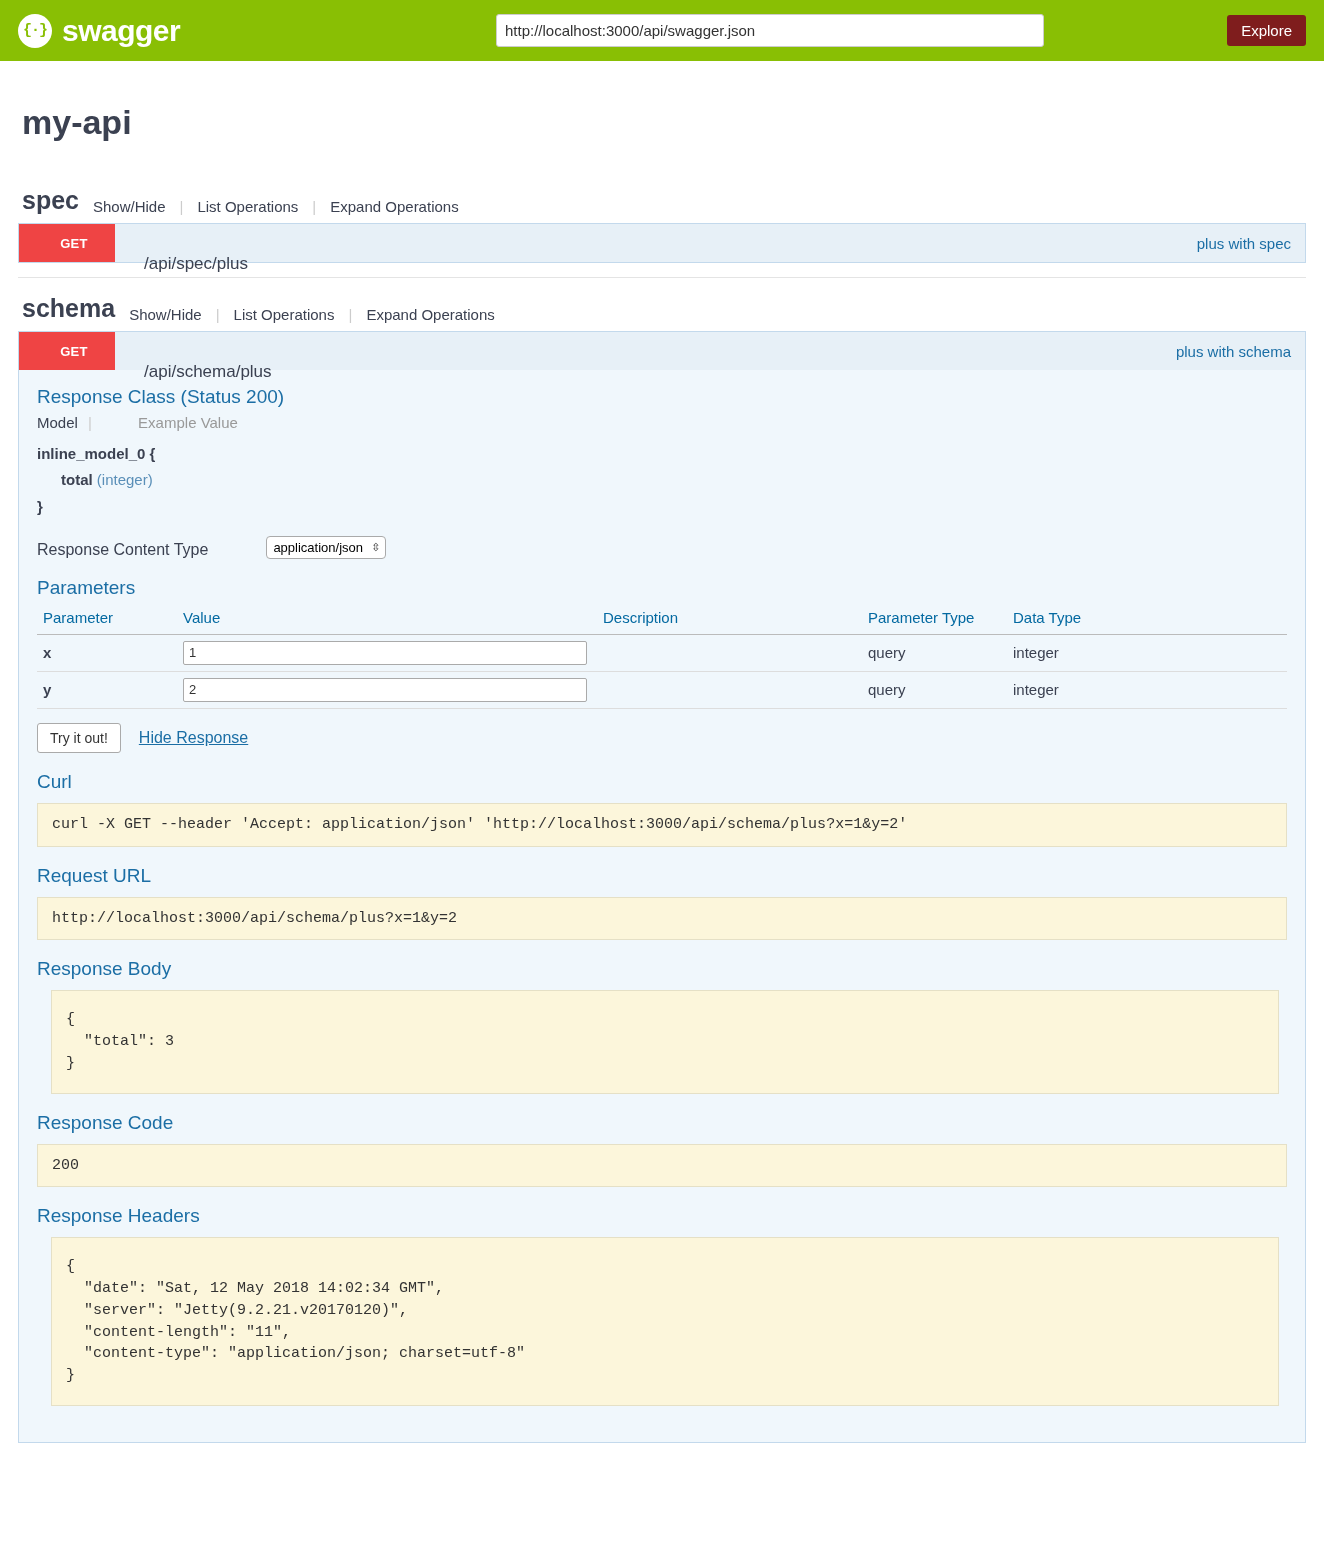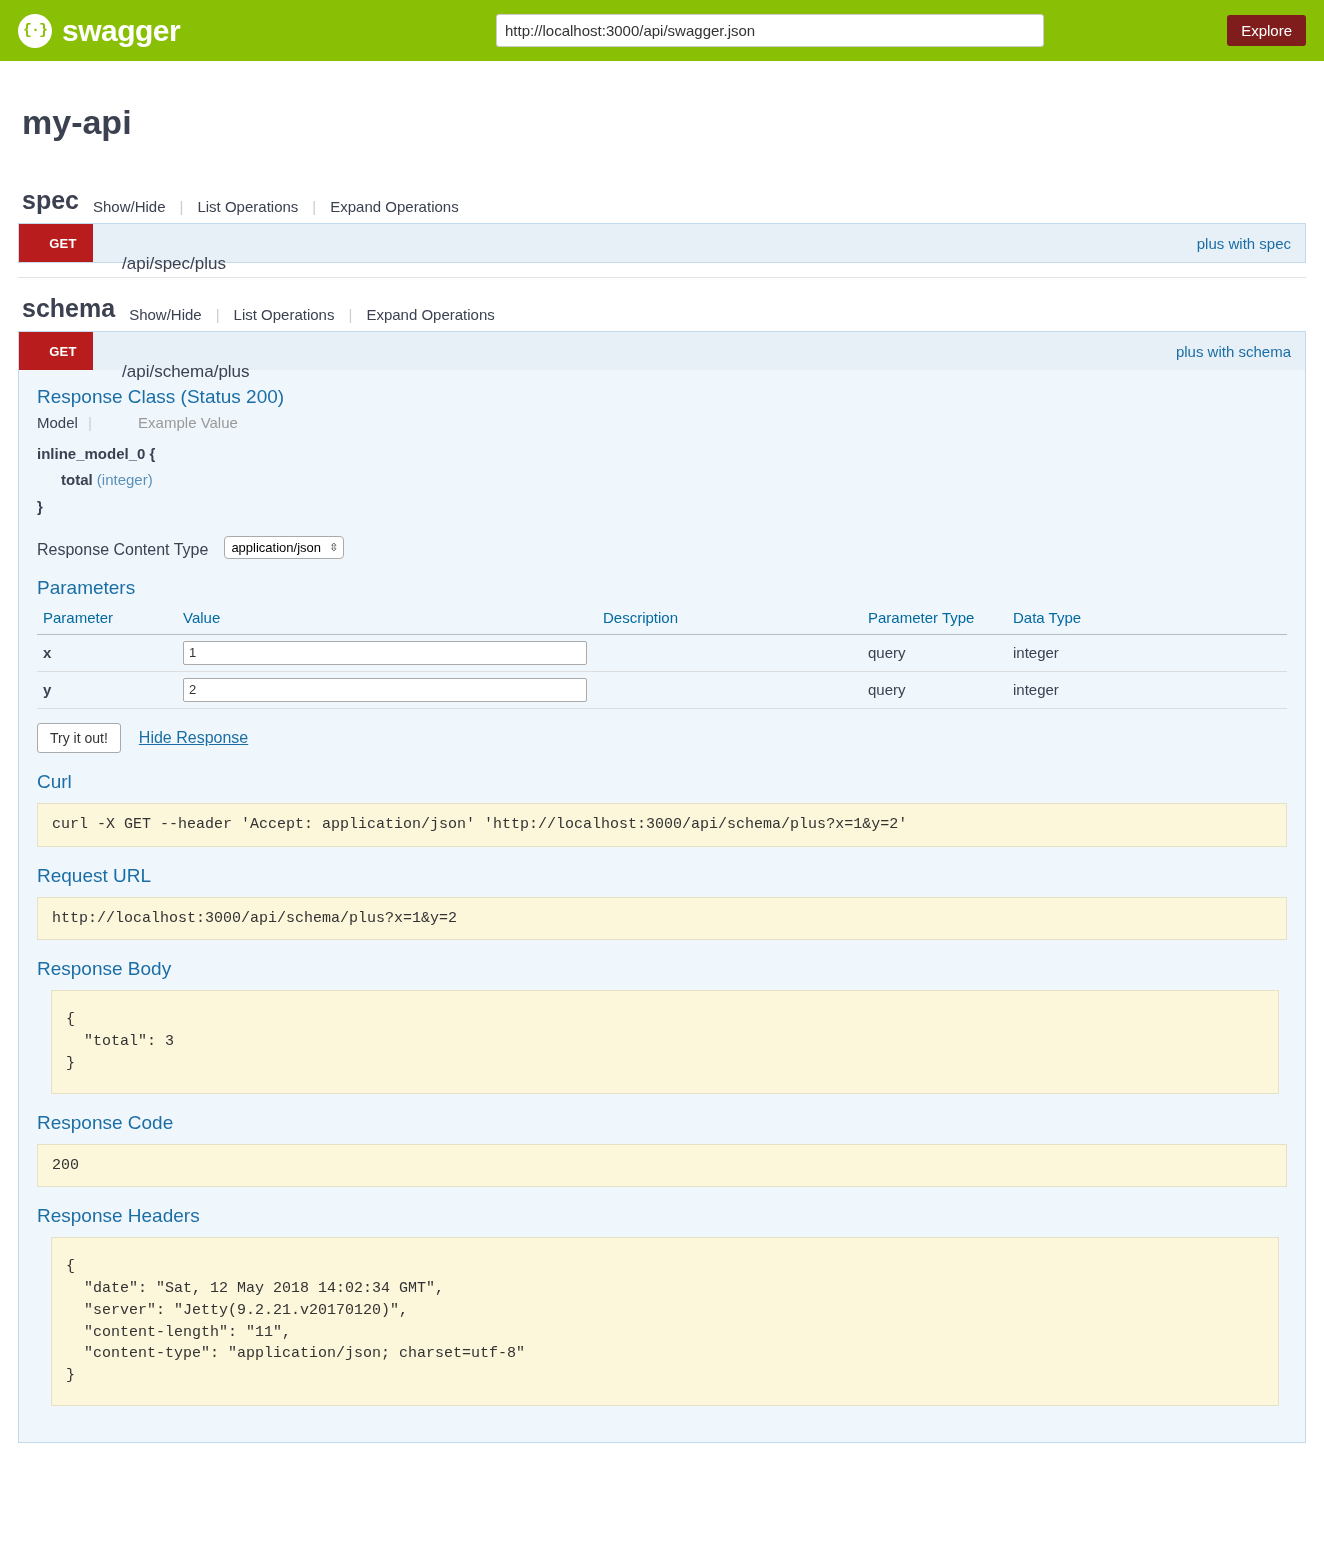--- a/index.html
+++ b/index.html
@@ -109,22 +109,22 @@
     background: #f0f7fc;
     margin-bottom: 10px;
   }
   .endpoint-row {
     display: flex;
     align-items: stretch;
     background: #e7f0f7;
     height: 38px;
   }
   .method {
-    width: 74px;
-    background: #b91c1c;
+    width: 96px;
+    background: #ef4444;
     color: #ffffff;
     font-size: 13px;
     font-weight: bold;
     letter-spacing: 0.3px;
     display: flex;
     align-items: center;
     justify-content: center;
     padding-left: 14px;
   }
   .path {
@@ -185,20 +185,21 @@
   .content-type-row select {
     font-size: 13px;
     font-family: "Liberation Sans", sans-serif;
     padding: 3px 22px 3px 6px;
     border: 1px solid #aaaaaa;
     border-radius: 4px;
     background: #ffffff;
     -webkit-appearance: none;
     appearance: none;
     position: relative;
+    margin-left: 42px;
   }
   .select-wrap { position: relative; display: inline-block; }
   .select-wrap::after {
     content: "⇳";
     position: absolute;
     right: 6px;
     top: 50%;
     transform: translateY(-50%);
     font-size: 11px;
     color: #333;

